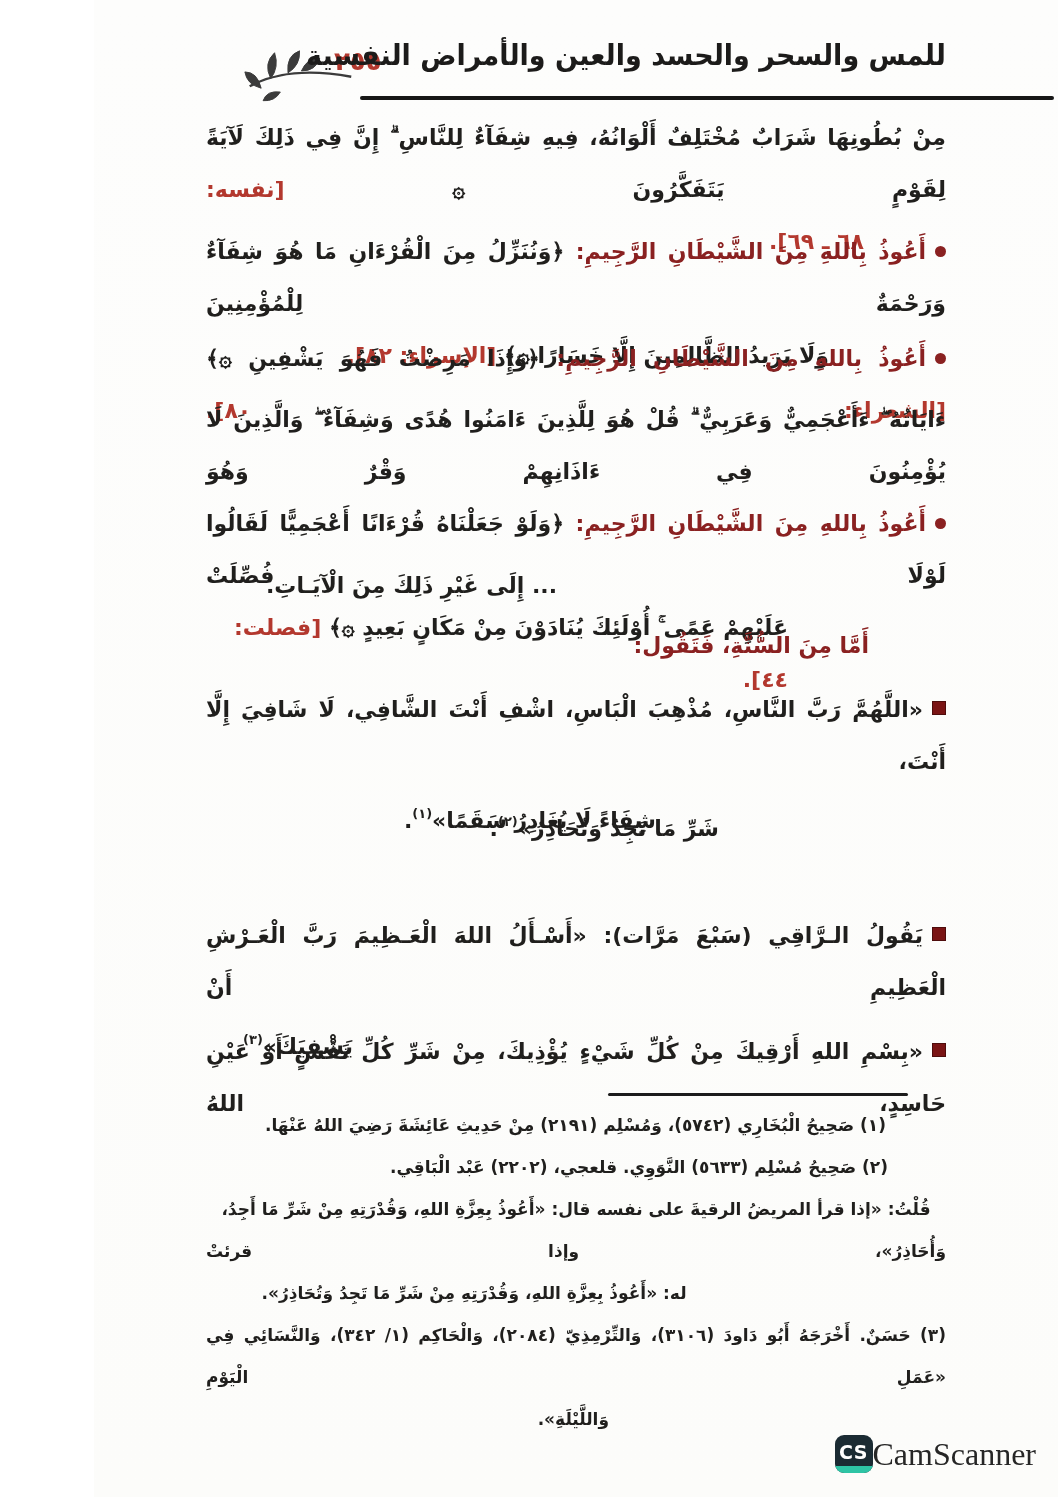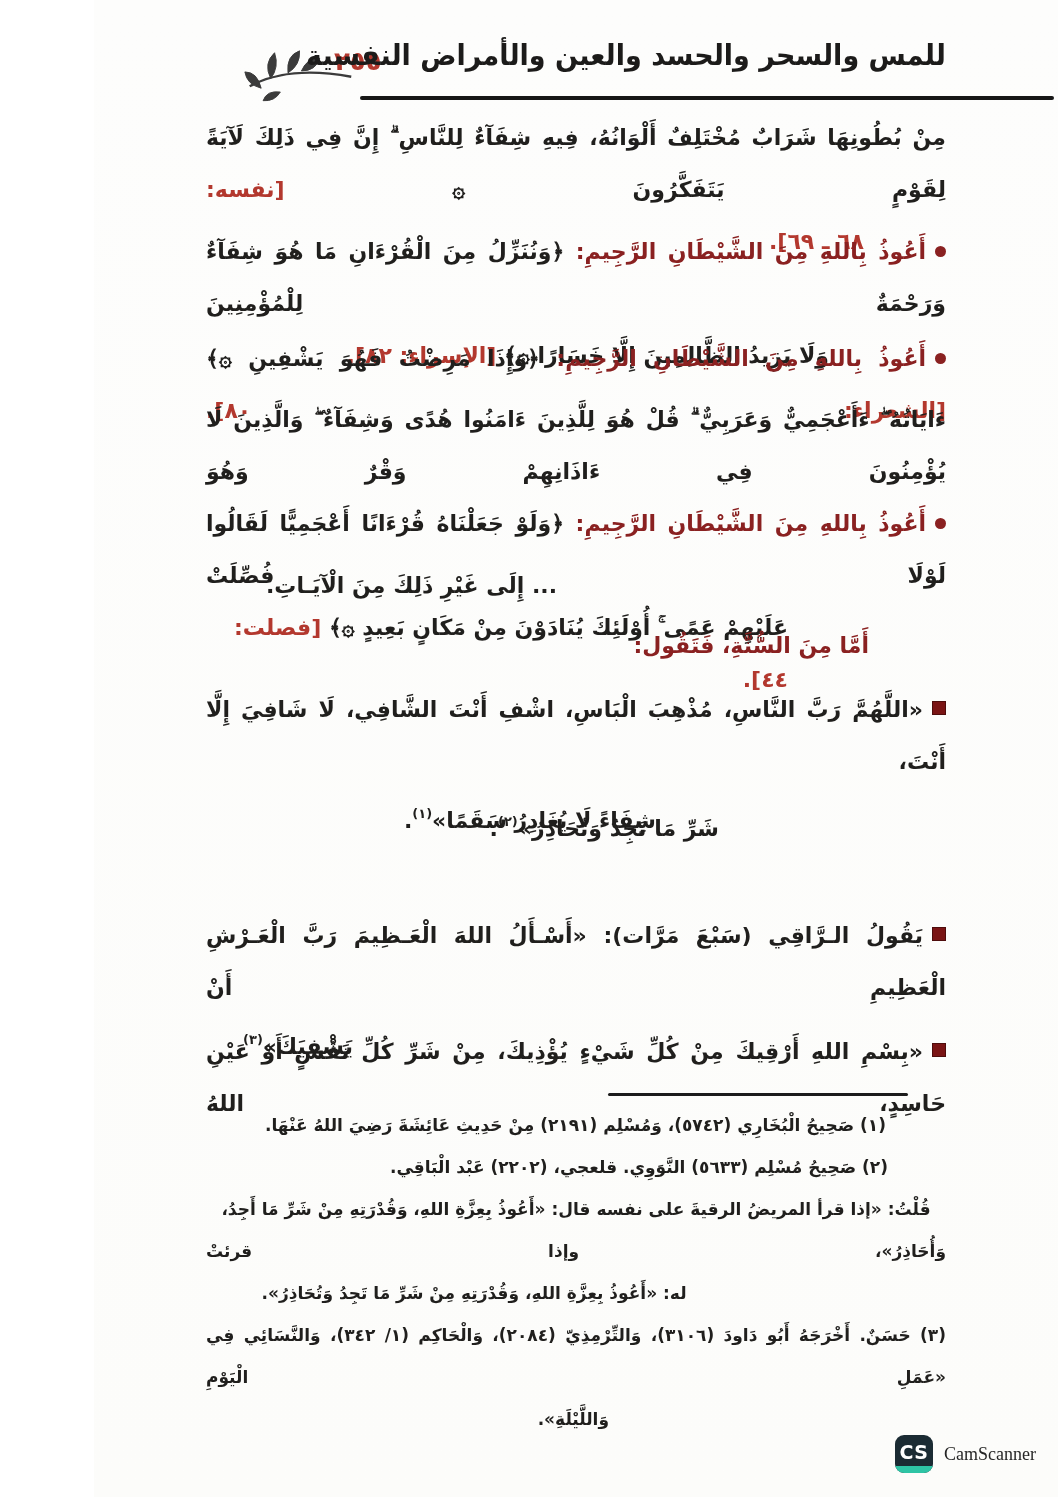--- a/index.html
+++ b/index.html
@@ -26,26 +26,26 @@
   .maroon{color:#8a2121;}
   .dot{display:inline-block;width:11px;height:11px;border-radius:50%;background:#8a2121;margin-left:9px;vertical-align:2px;}
   .sq{display:inline-block;width:12px;height:12px;background:#7a1414;border:1px solid #4e0c0c;margin-left:9px;vertical-align:2px;}
   sup.fn{font-size:13px;vertical-align:10px;font-weight:bold;}
   
   .fn-rule{position:absolute;top:1093px;right:150px;width:300px;height:3px;background:#1c1c1c;border-radius:2px;}
   .footnotes{position:absolute;top:1104px;right:112px;left:112px;}
   .fn-line{line-height:42px;font-size:17px;font-weight:bold;}
   .fn-bold{font-weight:bold;text-align:center;}
   
-  .wm{position:absolute;right:22px;bottom:24px;display:flex;align-items:center;gap:11px;direction:ltr;}
+  .wm{position:absolute;right:22px;bottom:24px;display:flex;align-items:center;direction:ltr;}
   .wm-badge{position:relative;width:38px;height:38px;background:#1b2b33;border-radius:9px;overflow:hidden;
             display:flex;align-items:center;justify-content:center;}
   .wm-badge span{color:#ffffff;font-size:19px;font-weight:bold;letter-spacing:.5px;margin-top:-4px;}
   .wm-strip{position:absolute;left:0;right:0;bottom:0;height:7px;background:#2ec4a5;}
-  .wm-label{font-family:"Liberation Serif",serif;font-size:18px;color:#262626;}
+  .wm-label{font-family:"Liberation Serif",serif;font-size:32px;color:#262626;}
 </style>
 </head>
 <body>
 
 <div class="page">
 
   <div class="hdr-ornament">
     <svg width="115" height="68" viewBox="0 0 120 70" aria-hidden="true">
       <g stroke="#3b3b3b" fill="#3b3b3b">
         <path d="M8 52 Q48 30 114 42" fill="none" stroke-width="2.5"></path>

